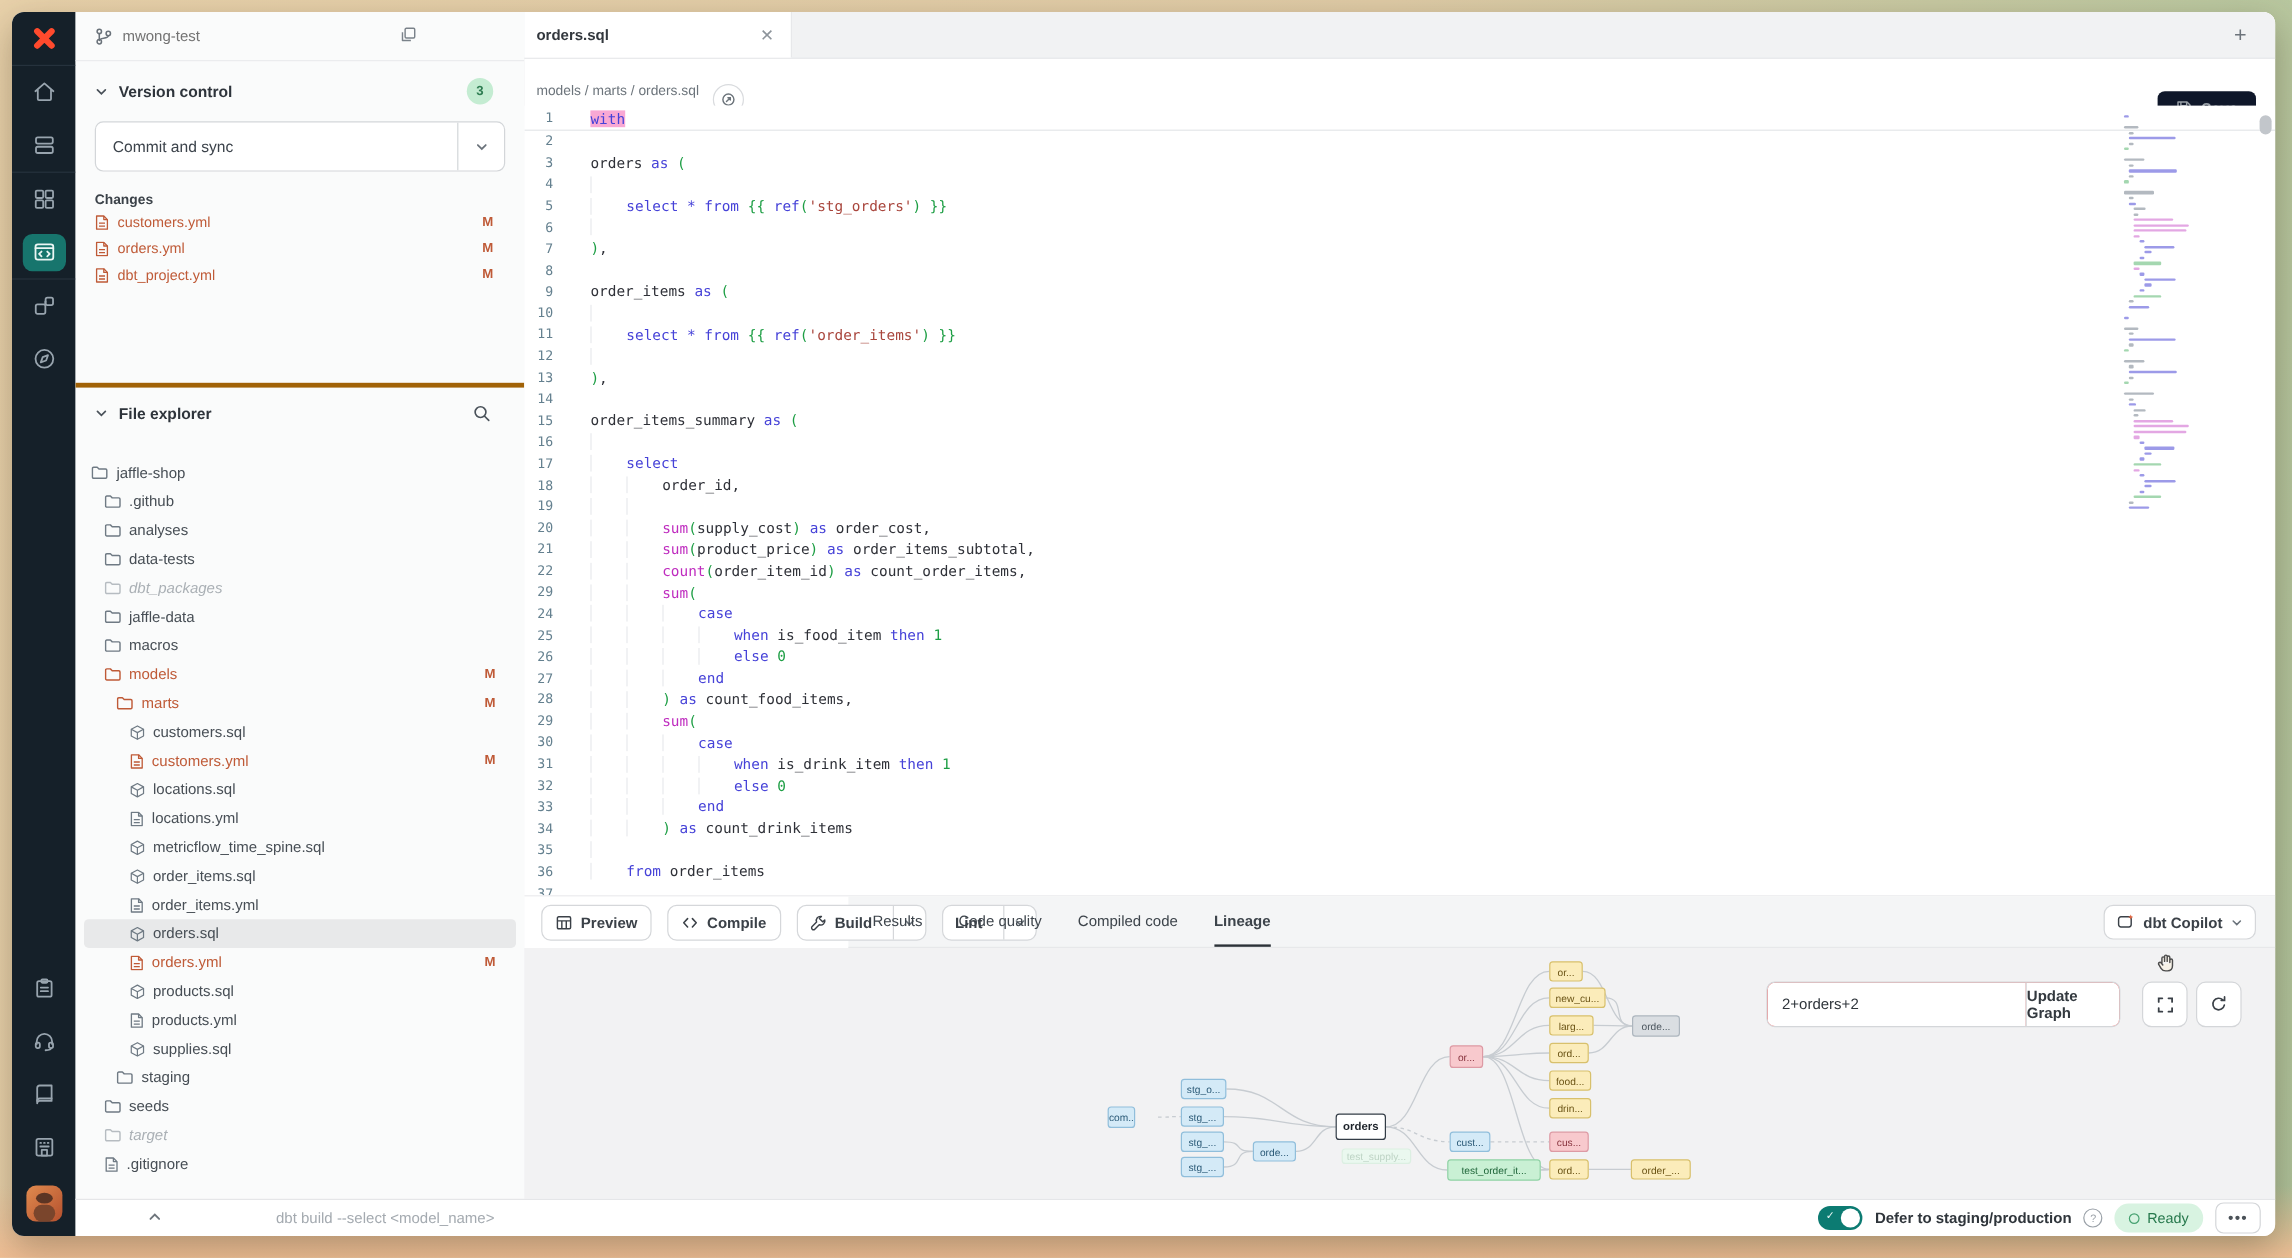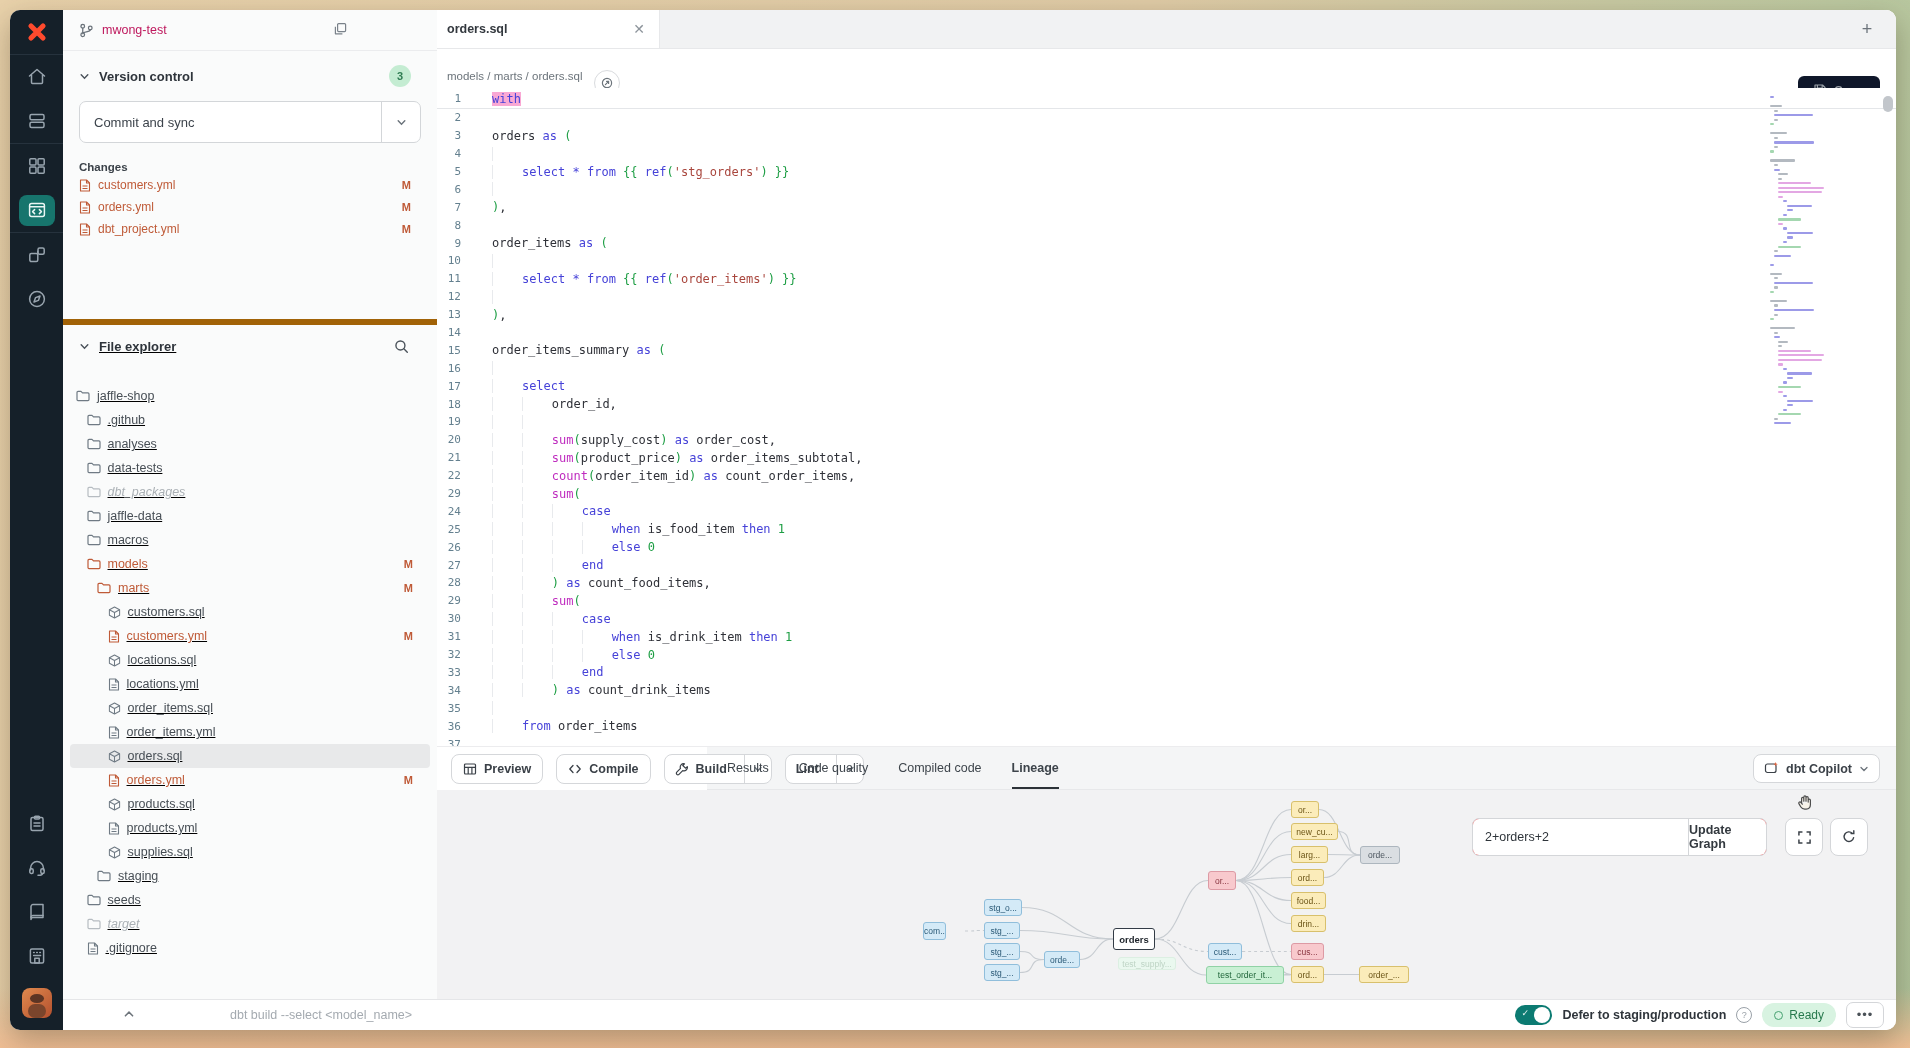--- a/index.html
+++ b/index.html
@@ -17,33 +17,33 @@
   .ric{stroke:#98a4ae;fill:none;stroke-width:1.5;stroke-linecap:round;stroke-linejoin:round}
   .active-pill{width:36px;height:31px;background:#17756d;border-radius:8px;display:flex;align-items:center;justify-content:center;}
   .active-pill svg{stroke:#eaf6f4}
   .rail-bottom{margin-top:auto;display:flex;flex-direction:column;align-items:center;width:100%;}
   .avatar{width:30px;height:30px;border-radius:8px;background:linear-gradient(135deg,#e08a4e,#b4502e);position:relative;overflow:hidden;margin:10px 0 12px;}
   .avatar:after{content:"";position:absolute;left:8px;top:6px;width:14px;height:9px;border-radius:50%;background:#5c3524;}
   .avatar:before{content:"";position:absolute;left:6px;top:16px;width:18px;height:14px;border-radius:7px;background:#7a452c;}
   
   .panel{position:absolute;left:53px;top:0;width:374px;bottom:30px;background:#fafbfb;border-right:1px solid #e3e5e6;}
   .p-head{height:40px;border-bottom:1px solid #ebecee;display:flex;align-items:center;padding:0 16px;position:relative;}
-  .branch-name{font-size:12.5px;color:#be185d;margin-left:8px;}
+  .branch-name{font-size:12.5px;color:#737373;margin-left:8px;}
   .p-copy{position:absolute;right:90px;top:12px;}
   .sec-head{display:flex;align-items:center;font-size:13px;font-weight:bold;color:#2e343b;}
   .vc{padding:14px 16px 0;height:269px;box-sizing:border-box;}
   .badge{margin-left:auto;margin-right:10px;background:#c4ecd2;color:#2f7d52;font-size:11px;font-weight:bold;border-radius:50%;width:22px;height:22px;display:flex;align-items:center;justify-content:center;}
   .commit-btn{margin-top:14px;height:40px;background:#fff;border:1px solid #d3d6d9;border-radius:7px;display:flex;align-items:stretch;overflow:hidden;}
   .commit-label{flex:1;display:flex;align-items:center;padding-left:14px;font-size:13px;color:#3c434b;}
   .commit-caret{width:38px;border-left:1px solid #d3d6d9;display:flex;align-items:center;justify-content:center;color:#6b737b;}
   .changes-label{margin-top:18px;font-size:11.5px;font-weight:bold;color:#3b4249;}
   .chg-row{height:20px;display:flex;align-items:center;margin-top:2px;position:relative;}
   .chg-row .nm{font-size:12px;color:#bf5a37;margin-left:7px;}
   .mbadge{position:absolute;right:10px;font-size:11px;font-weight:bold;color:#bf5a37;}
-  .fe{border-top:6px solid #a16207;position:absolute;top:309px;left:0;right:0;bottom:0;overflow:hidden;text-decoration:underline;}
+  .fe{border-top:4px solid #a16207;position:absolute;top:309px;left:0;right:0;bottom:0;overflow:hidden;}
   .fe-head{padding:14px 16px 0;position:relative;height:32px;}
   .fe-search{position:absolute;right:28px;top:14px;}
   .tree{margin-top:13px;}
   .trow{height:24px;display:flex;align-items:center;position:relative;margin:0 7px;border-radius:4px;}
   .trow.sel{background:#e8e9ea;}
   .trow .tlabel{font-size:12.5px;color:#474e55;margin-left:7px;white-space:nowrap;}
   .trow.orange .tlabel{color:#bf5a37;}
   .trow.dim .tlabel{color:#aab0b5;font-style:italic;}
   .tico{flex:0 0 auto;display:flex;}
   
@@ -419,20 +419,31 @@
           </div>
           <div class="trow" style="padding-left: 37.5px;">
             <span>
               <svg class="tico" width="13" height="13" viewBox="0 0 14 14">
                 <g stroke="#6f7a84" fill="none" stroke-width="1.1" stroke-linejoin="round">
                   <path d="M7 1 L12.5 4 V10 L7 13 L1.5 10 V4 Z"></path>
                   <path d="M1.5 4 L7 7 L12.5 4 M7 7 V13"></path>
                 </g>
               </svg>
             </span>
+    <span class="tlabel">metricflow_time_spine.sql</span>
+          </div>
+          <div class="trow" style="padding-left: 37.5px;">
+            <span>
+              <svg class="tico" width="13" height="13" viewBox="0 0 14 14">
+                <g stroke="#6f7a84" fill="none" stroke-width="1.1" stroke-linejoin="round">
+                  <path d="M7 1 L12.5 4 V10 L7 13 L1.5 10 V4 Z"></path>
+                  <path d="M1.5 4 L7 7 L12.5 4 M7 7 V13"></path>
+                </g>
+              </svg>
+            </span>
     <span class="tlabel">order_items.sql</span>
           </div>
           <div class="trow" style="padding-left: 37.5px;">
             <span>
               <svg class="tico" width="12" height="13" viewBox="0 0 12 13">
                 <g stroke="#6f7a84" fill="none" stroke-width="1.1" stroke-linejoin="round">
                   <path d="M1.5 1 h6 l3 3 v8 H1.5 Z"></path>
                   <path d="M7.5 1 v3 h3 M3.5 7 h5 M3.5 9.5 h5"></path>
                 </g>
               </svg>

